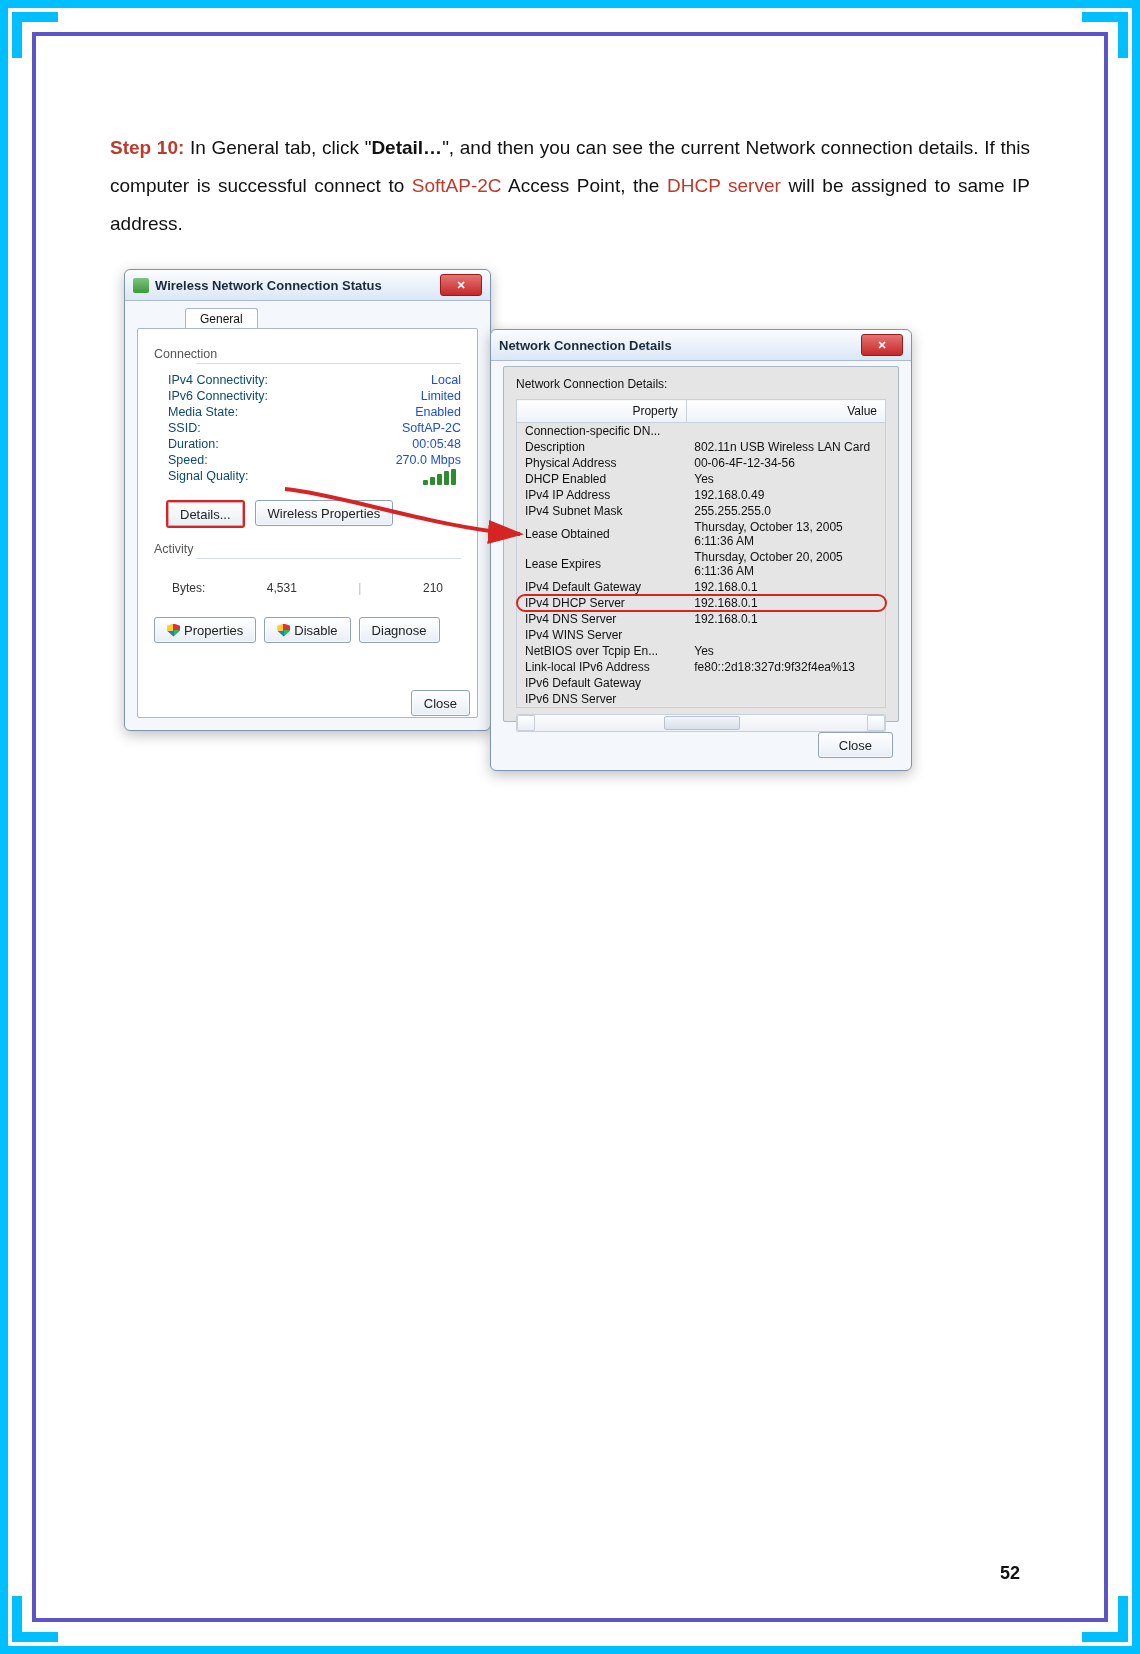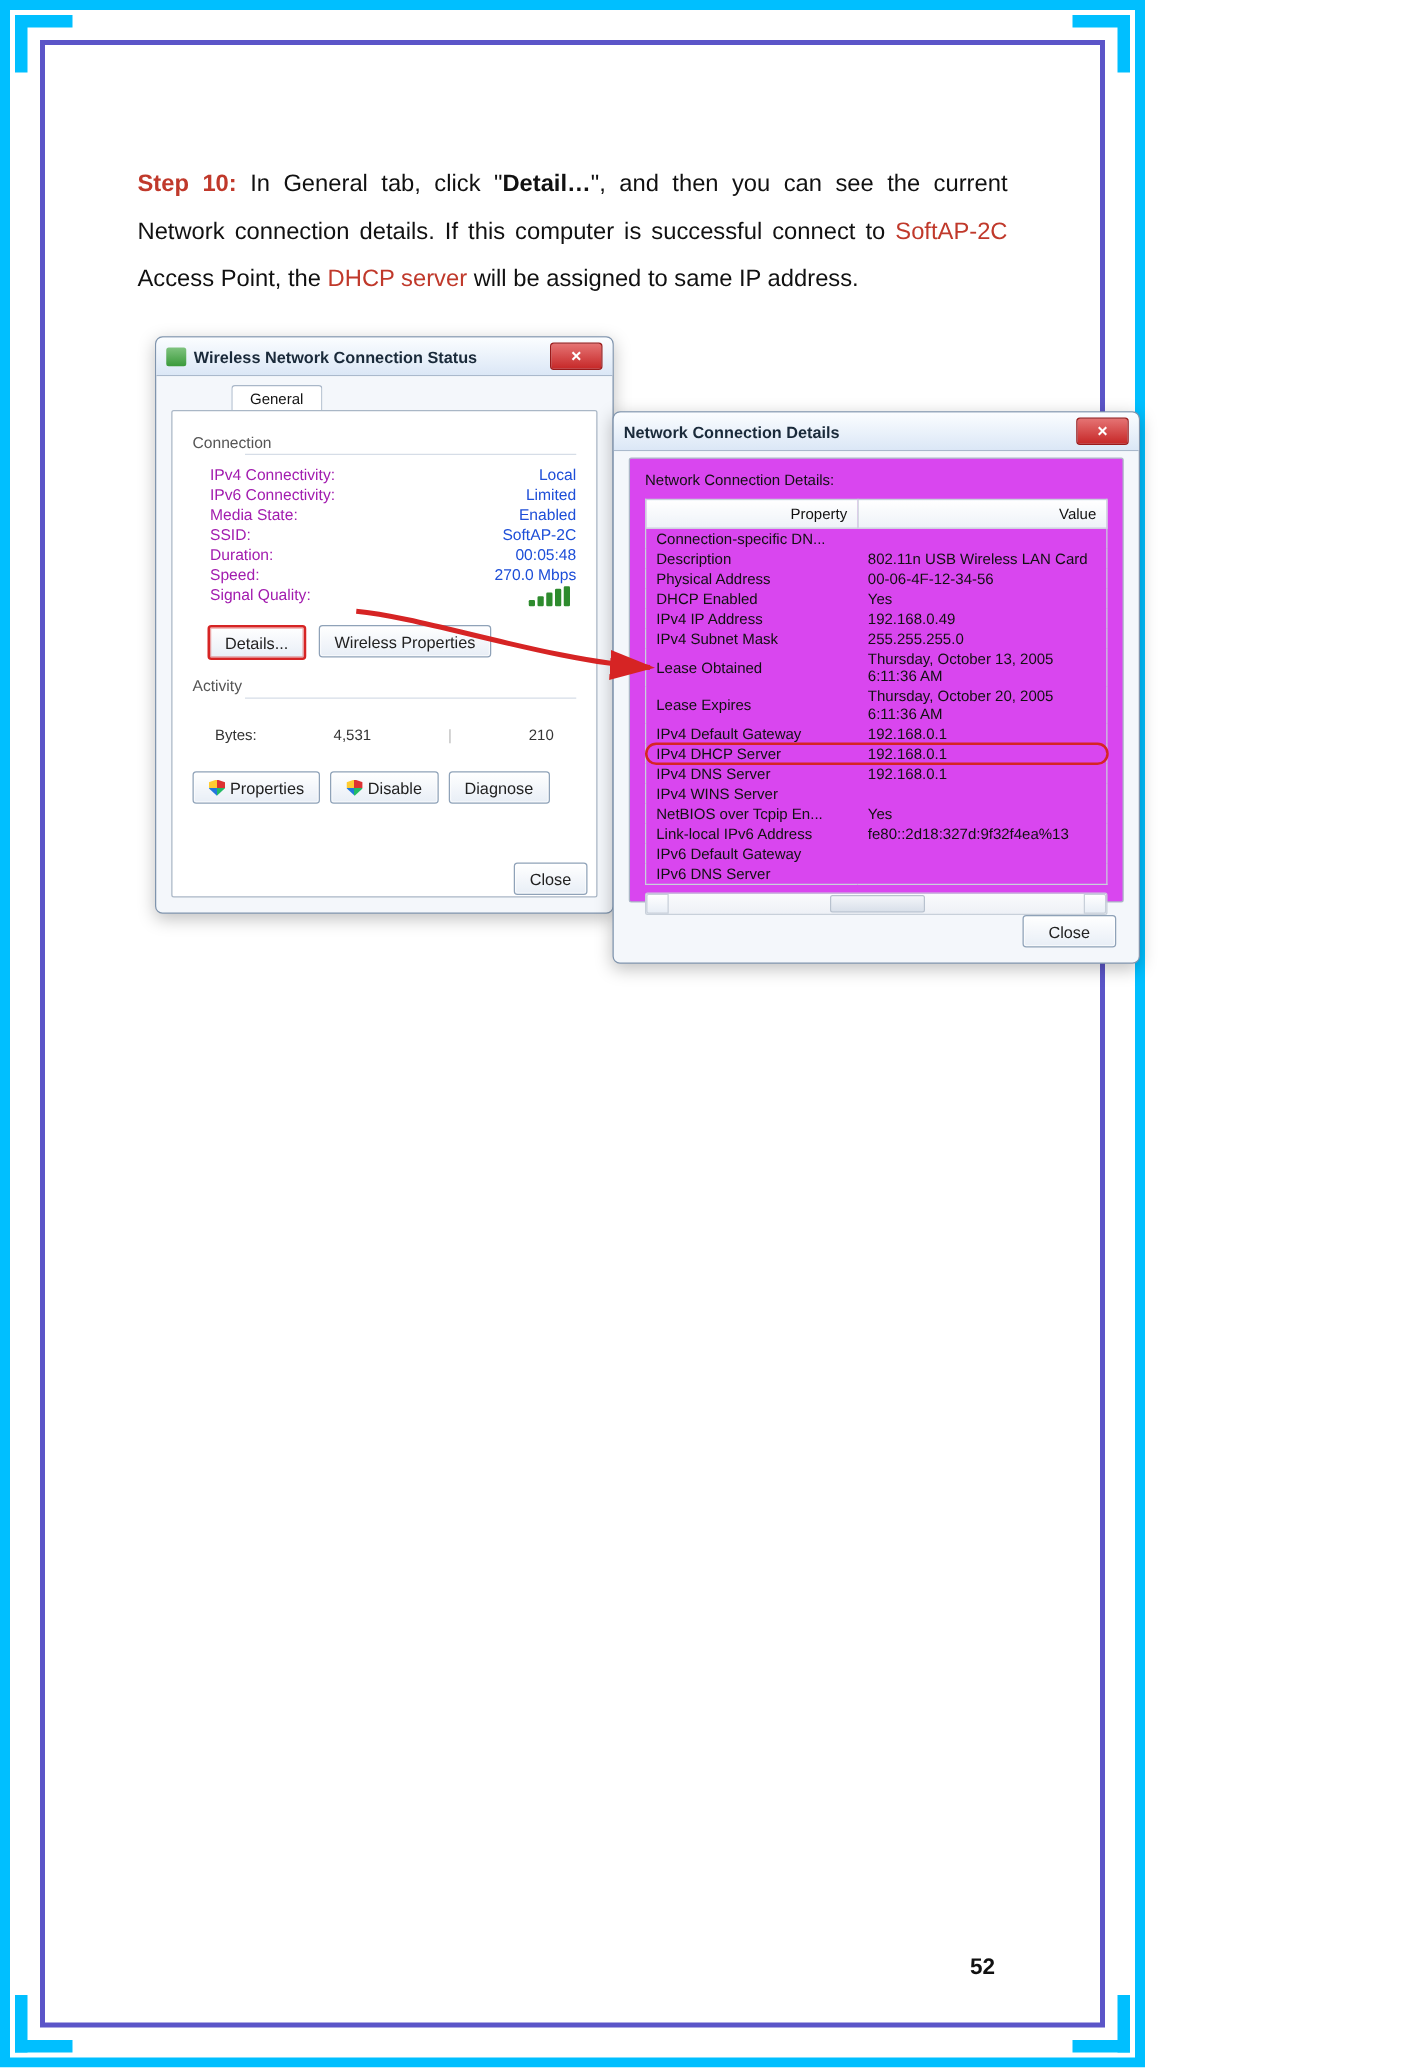--- a/index.html
+++ b/index.html
@@ -1,16 +1,16 @@
 <!DOCTYPE html>
 <html><head>
 <meta charset="utf-8">
 <style>
   html,body{margin:0;padding:0;background:#fff;font-family:"Segoe UI",Tahoma,Arial,sans-serif;color:#111;}
-  .page{position:relative;width:916px;height:1654px;box-sizing:border-box;}
+  .page{position:relative;width:1140px;height:1654px;box-sizing:border-box;}
   
   .frame-outer{position:absolute;inset:0;border:8px solid #00bfff;pointer-events:none;box-sizing:border-box;}
   .frame-inner{position:absolute;top:32px;left:32px;right:32px;bottom:32px;border:4px solid #5b55c8;pointer-events:none;box-sizing:border-box;}
   .corner{position:absolute;width:46px;height:46px;border:10px solid #00bfff;pointer-events:none;box-sizing:border-box;}
   .corner.tl{top:12px;left:12px;border-right:none;border-bottom:none;}
   .corner.tr{top:12px;right:12px;border-left:none;border-bottom:none;}
   .corner.bl{bottom:12px;left:12px;border-right:none;border-top:none;}
   .corner.br{bottom:12px;right:12px;border-left:none;border-top:none;}
 
   .content{position:absolute;top:110px;left:110px;right:110px;bottom:90px;}
@@ -27,21 +27,21 @@
   .titlebar{height:30px;background:linear-gradient(#fbfdff,#dbe7f6);border-bottom:1px solid #aab9cc;border-radius:6px 6px 0 0;display:flex;align-items:center;padding:0 8px;font-size:13px;color:#1a2a3a;font-weight:600;}
   .titlebar .spacer{flex:1;}
   .closebtn{width:40px;height:20px;border:1px solid #9a1a1a;background:linear-gradient(#e57373,#c62828);border-radius:3px;display:flex;align-items:center;justify-content:center;color:#fff;font-size:11px;font-weight:bold;}
   .tabs{position:absolute;top:38px;left:12px;}
   .tab{display:inline-block;border:1px solid #a9b7c8;border-bottom:none;background:#fff;padding:3px 14px 4px;font-size:12px;border-radius:3px 3px 0 0;margin-left:48px;}
   .inner{position:absolute;top:58px;left:12px;right:12px;bottom:12px;background:#fff;border:1px solid #aab7c6;border-radius:2px;padding:14px 16px 12px;box-sizing:border-box;}
   .group{font-size:12.5px;color:#333;}
   .group-title{margin:4px 0 8px 0;color:#555;}
   .hr-line{border:none;border-top:1px solid #d6dde7;margin:2px 0 8px 42px;}
   .row{display:flex;justify-content:space-between;padding:1px 0;}
-  .row .lbl{color:#a21caf;}
+  .row .lbl{color:#0c4a6e;}
   .row .val{color:#1d4ed8;}
   .signal{display:inline-block;width:38px;height:16px;position:relative;}
   .signal span{position:absolute;bottom:0;width:5px;background:#2e8b2e;border-radius:1px;}
   .signal span:nth-child(1){left:0;height:5px}
   .signal span:nth-child(2){left:7px;height:8px}
   .signal span:nth-child(3){left:14px;height:11px}
   .signal span:nth-child(4){left:21px;height:14px}
   .signal span:nth-child(5){left:28px;height:16px}
   .btn{display:inline-flex;align-items:center;justify-content:center;height:24px;padding:0 12px;background:linear-gradient(#fff,#e8eef6);border:1px solid #8fa2b8;border-radius:3px;font-size:13px;color:#222;box-shadow:inset 0 0 0 1px rgba(255,255,255,.6);}
   .details-btn{border:2px solid #d62424;box-shadow:0 0 0 1px rgba(214,36,36,.4) inset;}
@@ -50,21 +50,21 @@
      clip-path:polygon(50% 0,100% 18%,100% 55%,50% 100%,0 55%,0 18%);}
   .activity{margin-top:14px;}
   .act-row{display:flex;align-items:center;justify-content:space-between;font-size:12px;margin-top:6px;}
   .act-mid{display:flex;align-items:center;gap:6px;color:#666;}
   .monitor{width:34px;height:30px;background:linear-gradient(#a9c9ef,#5d8fca);border:1px solid #507aaa;border-radius:3px;position:relative;}
   .monitor:after{content:"";position:absolute;right:-4px;bottom:-3px;width:20px;height:14px;}
   .bigclose{position:absolute;right:20px;bottom:14px;}
 
   
   .dlg.details{top:60px;left:380px;width:420px;height:440px;}
-  .details .inner2{position:absolute;top:36px;left:12px;right:12px;bottom:48px;background:#d946ef;border:1px solid #aab7c6;border-radius:2px;padding:10px 12px;}
+  .details .inner2{position:absolute;top:36px;left:12px;right:12px;bottom:48px;background:#e5e5e5;border:1px solid #aab7c6;border-radius:2px;padding:10px 12px;}
   .details .inner2 .sub{font-size:12px;margin-bottom:8px;}
   .tbl{width:100%;border:1px solid #c8d0da;font-size:12px;border-collapse:collapse;}
   .tbl th{background:linear-gradient(#fff,#eef2f8);border:1px solid #c8d0da;text-align:right;padding:4px 8px;font-weight:normal;}
   .tbl td{padding:1px 8px;border:none;margin-left:46px;}
   .tbl tr td:first-child{width:46%;}
   .redbox{outline:2px solid #d62424;outline-offset:-1px;border-radius:10px;}
   .hscroll{margin-top:6px;height:16px;border:1px solid #c8d0da;border-radius:2px;background:linear-gradient(#fafbfd,#eef1f6);position:relative;}
   .hscroll .thumb{position:absolute;left:40%;width:20%;top:1px;bottom:1px;background:linear-gradient(#f3f5f9,#d9e0ea);border:1px solid #b8c2cf;border-radius:2px;}
   .hscroll .arrow{position:absolute;top:0;bottom:0;width:16px;border:1px solid #c8d0da;background:linear-gradient(#fff,#e8eef6);}
   .hscroll .arrow.l{left:0;border-radius:2px 0 0 2px;}

